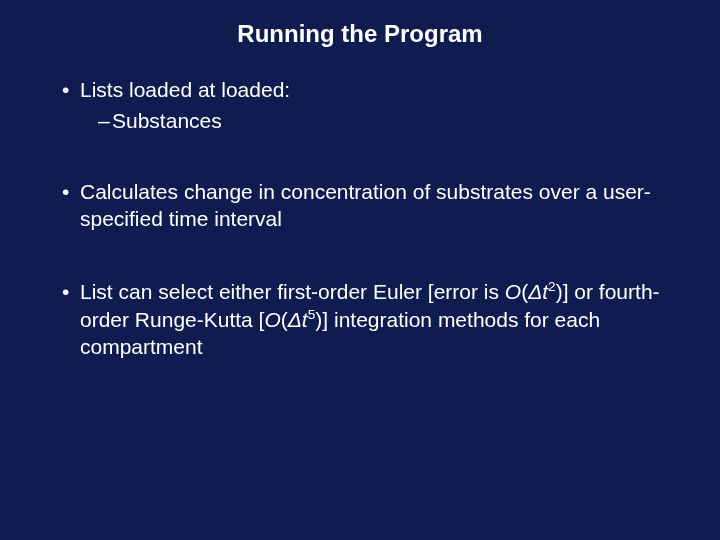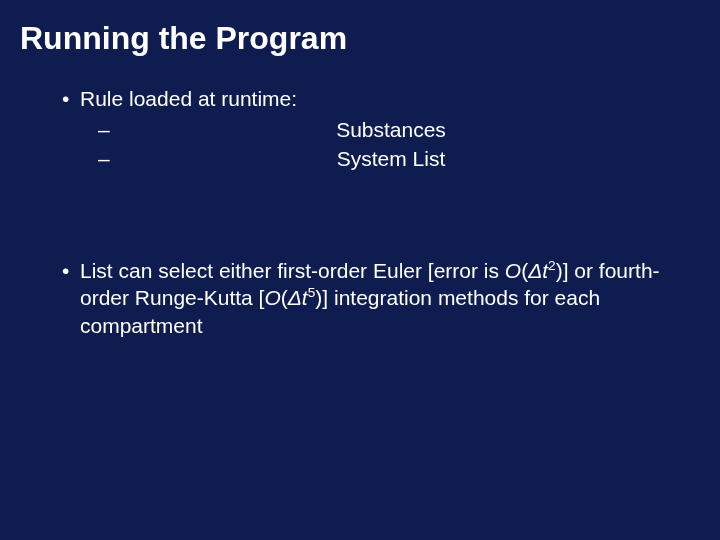--- a/index.html
+++ b/index.html
@@ -10,24 +10,24 @@
       color: #ffffff;
       font-family: Arial, Helvetica, sans-serif;
       overflow: hidden;
     }
     .slide {
       width: 100%;
       height: 100%;
       padding: 20px 0 0 0;
     }
     .title {
-      font-size: 32px;
+      text-align: center;
+      font-size: 24px;
       font-weight: bold;
       margin-bottom: 28px;
-      padding-left: 20px;
     }
     .content {
       padding: 0 50px;
     }
     .bullet-1 {
       font-size: 21px;
       margin-bottom: 4px;
       padding-left: 30px;
       position: relative;
       line-height: 1.3;
@@ -36,21 +36,20 @@
       content: "•";
       position: absolute;
       left: 12px;
       font-size: 21px;
     }
     .bullet-2 {
       font-size: 21px;
       padding-left: 62px;
       position: relative;
       line-height: 1.35;
-      text-align: center;
     }
     .bullet-2::before {
       content: "–";
       position: absolute;
       left: 48px;
     }
     .spacer {
       height: 42px;
     }
     .italic { font-style: italic; }
@@ -58,31 +57,31 @@
     .bullet-1-text { display: inline; }
   </style>
 </head>
 <body>
 
 <div class="slide">
   <div class="title">Running the Program</div>
   <div class="content">
 
     <div class="bullet-1">
-      <span>Rule loaded at runtime:</span>
+      <span>Lists loaded at loaded:</span>
     </div>
     <div class="bullet-2">
       <span>Substances</span>
     </div>
-    <div class="bullet-2">
-      <span>System List</span>
-    </div>
 
     <div class="spacer"></div>
 
+    <div class="bullet-1">
+      <span>Calculates change in concentration of substrates over a user-specified time interval</span>
+    </div>
 
     <div class="spacer"></div>
 
     <div class="bullet-1">
       <span class="bullet-1-text">List can select either first-order Euler [error is </span><span class="italic">O</span><span>(</span><span class="italic">Δt</span><sup>2</sup><span>)] or fourth-order Runge-Kutta [</span><span class="italic">O</span><span>(</span><span class="italic">Δt</span><sup>5</sup><span>)] integration methods for each compartment</span>
     </div>
 
   </div>
 </div>
 

